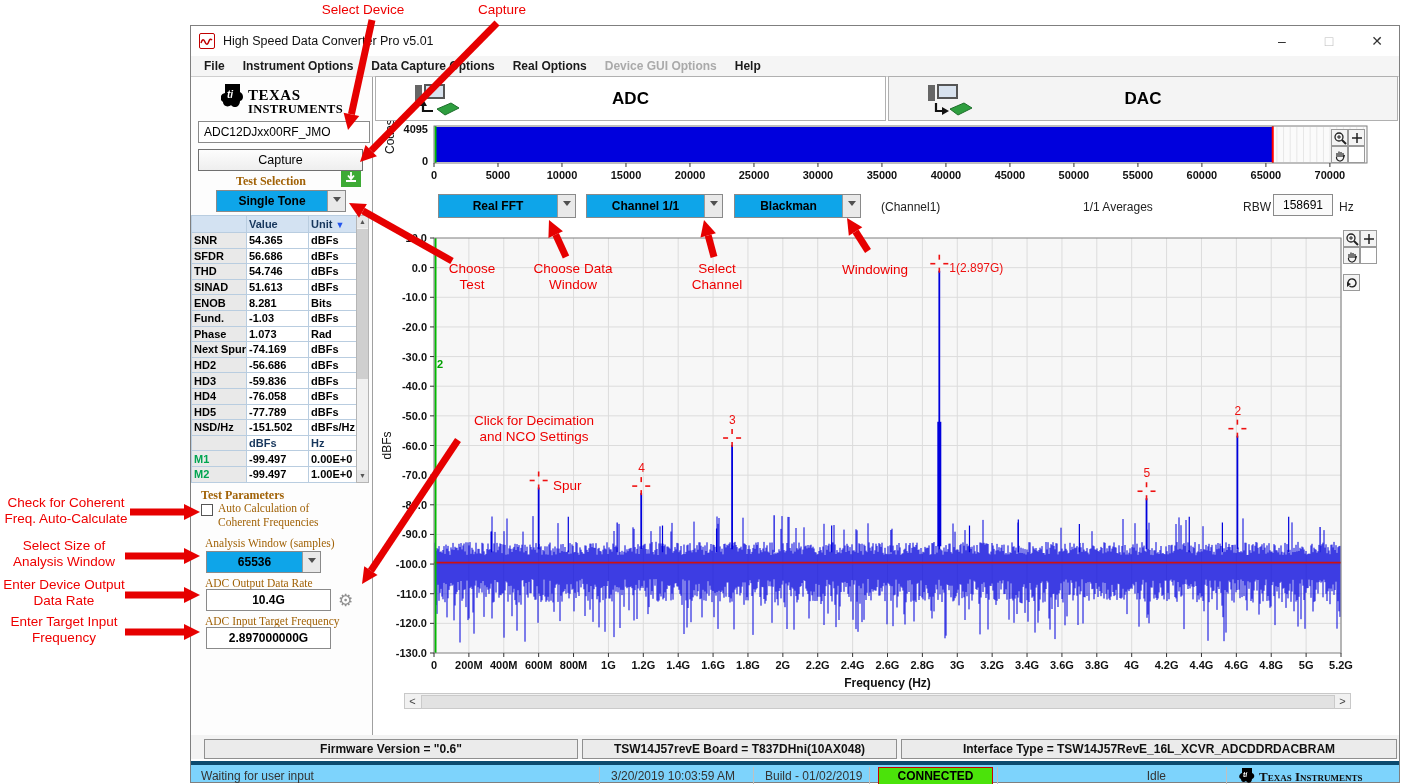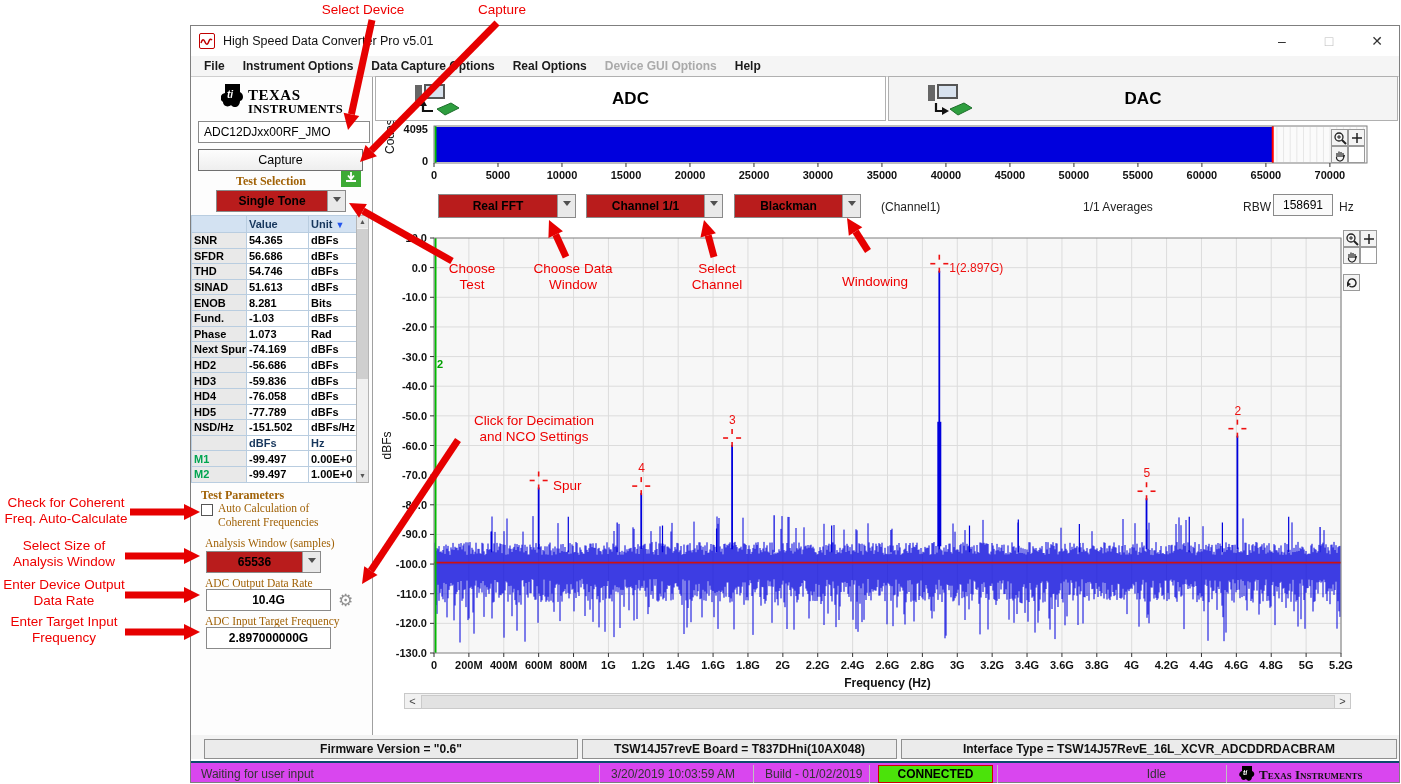--- a/index.html
+++ b/index.html
@@ -23,21 +23,21 @@
   
   .sidebar{left:0;top:51px;width:182px;height:659px;background:#fdfdfd;border-right:1px solid #a0a0a0;box-sizing:border-box;}
   .sidebar>*{position:absolute;}
   .brand-txt1{left:57px;top:10px;font-family:"Liberation Serif",serif;font-weight:bold;font-size:15px;letter-spacing:.5px;}
   .brand-txt2{left:57px;top:25px;font-family:"Liberation Serif",serif;font-weight:bold;font-size:12.5px;letter-spacing:.3px;}
   .fieldbox{border:1px solid #8a8a8a;background:#fff;box-sizing:border-box;
             display:flex;align-items:center;justify-content:center;font-size:12px;font-weight:bold;}
   .btn{border:1px solid #707070;background:linear-gradient(#fdfdfd,#eee);box-sizing:border-box;
        font-size:12.5px;text-align:center;font-family:"Liberation Sans",sans-serif;}
   .sm-label{font-size:11.5px;color:#a16207;font-family:Liberation Serif, serif;}
-  .combo{border:1px solid #8a8a8a;background:#b91c1c;box-sizing:border-box;display:flex;}
+  .combo{border:1px solid #8a8a8a;background:#0ea5e9;box-sizing:border-box;display:flex;}
   .combo-text{flex:1;display:flex;align-items:center;justify-content:center;font-size:12px;font-weight:bold;}
   .combo-btn{width:17px;background:#e9e9e9;border-left:1px solid #9a9a9a;display:flex;justify-content:center;}
   .chev{width:0;height:0;border:4px solid transparent;border-top:5px solid #505050;margin-top:6px;}
   
   .metrics{left:0;top:138px;width:165px;border-collapse:collapse;table-layout:fixed;}
   .metrics th,.metrics td{border:1px solid #b9cde0;height:14.6px;padding:0 2px;font-size:11px;
         overflow:hidden;white-space:nowrap;}
   .metrics th{background:#d3e2f2;color:#16365c;text-align:left;font-weight:bold;height:16px;}
   .c-lab{background:#e9e9e9;font-weight:bold;width:50px;}
   .c-val{background:#fff;font-weight:bold;width:57px;}
@@ -59,21 +59,21 @@
   .palette{display:grid;grid-template-columns:17px 17px;grid-template-rows:17px 17px;background:#fff;}
   .pcell{border:1px solid #9a9a9a;background:#f4f4f4;display:flex;align-items:center;justify-content:center;box-sizing:border-box;}
   
   .hscroll{left:213px;top:667px;width:947px;height:16px;background:#f1f1f1;border:1px solid #c8c8c8;box-sizing:border-box;}
   .hscroll .ha{position:absolute;top:0;width:15px;height:14px;text-align:center;font-size:11px;color:#444;line-height:14px;}
   .hscroll .hthumb{position:absolute;left:16px;top:1px;width:912px;height:12px;background:#e2e2e2;border:1px solid #cacaca;}
   
   .bottom-strip{left:0;top:709px;right:0;height:24px;background:#f3f3f3;}
   .sbox{top:713px;height:20px;background:#ebebeb;border:1px solid #8f8f8f;box-sizing:border-box;
         display:flex;align-items:center;justify-content:center;font-size:12px;font-weight:bold;color:#111;}
-  .statusbar{left:0;top:735px;right:0;bottom:0;background:#d946ef;border-top:2px solid #0c4a6e;}
+  .statusbar{left:0;top:735px;right:0;bottom:0;background:#7dd3fc;border-top:4px solid #0c4a6e;}
   .statusbar>*{position:absolute;}
   .st-text{font-size:12px;color:#333;top:4px;}
   .st-sep{width:1px;top:2px;height:18px;background:#c0c0c0;}
   .connected{top:2px;height:16px;border:1px solid #cc0000;background:#4be30a;font-size:12px;font-weight:bold;
              display:flex;align-items:center;justify-content:center;}
   .ti-foot{font-family:"Liberation Serif",serif;font-weight:bold;font-size:13px;font-variant:small-caps;color:#111;}
   
   .anno{position:absolute;color:#ee0000;font-size:13.5px;line-height:16px;text-align:center;
         transform:translate(-50%,-50%);white-space:pre;z-index:40;}
   .anno.left{transform:translate(0,-50%);text-align:left;}
@@ -772,21 +772,21 @@
     </svg>
   <div id="anno-labels">
       <div class="anno" style="left: 363px; top: 10px;">Select Device</div>
       <div class="anno" style="left: 502px; top: 10px;">Capture</div>
       <div class="anno" style="left: 472px; top: 277px;">Choose
 Test</div>
       <div class="anno" style="left: 573px; top: 277px;">Choose Data
 Window</div>
       <div class="anno" style="left: 717px; top: 277px;">Select
 Channel</div>
-      <div class="anno" style="left: 875px; top: 270px; margin-top: 12px;">Windowing</div>
+      <div class="anno" style="left: 875px; top: 270px;">Windowing</div>
       <div class="anno" style="left: 534px; top: 429px;">Click for Decimation
 and NCO Settings</div>
       <div class="anno left" style="left: 553px; top: 486px;">Spur</div>
       <div class="anno" style="left: 66px; top: 511px;">Check for Coherent
 Freq. Auto-Calculate</div>
       <div class="anno" style="left: 64px; top: 554px;">Select Size of
 Analysis Window</div>
       <div class="anno" style="left: 64px; top: 593px;">Enter Device Output
 Data Rate</div>
       <div class="anno" style="left: 64px; top: 630px;">Enter Target Input

